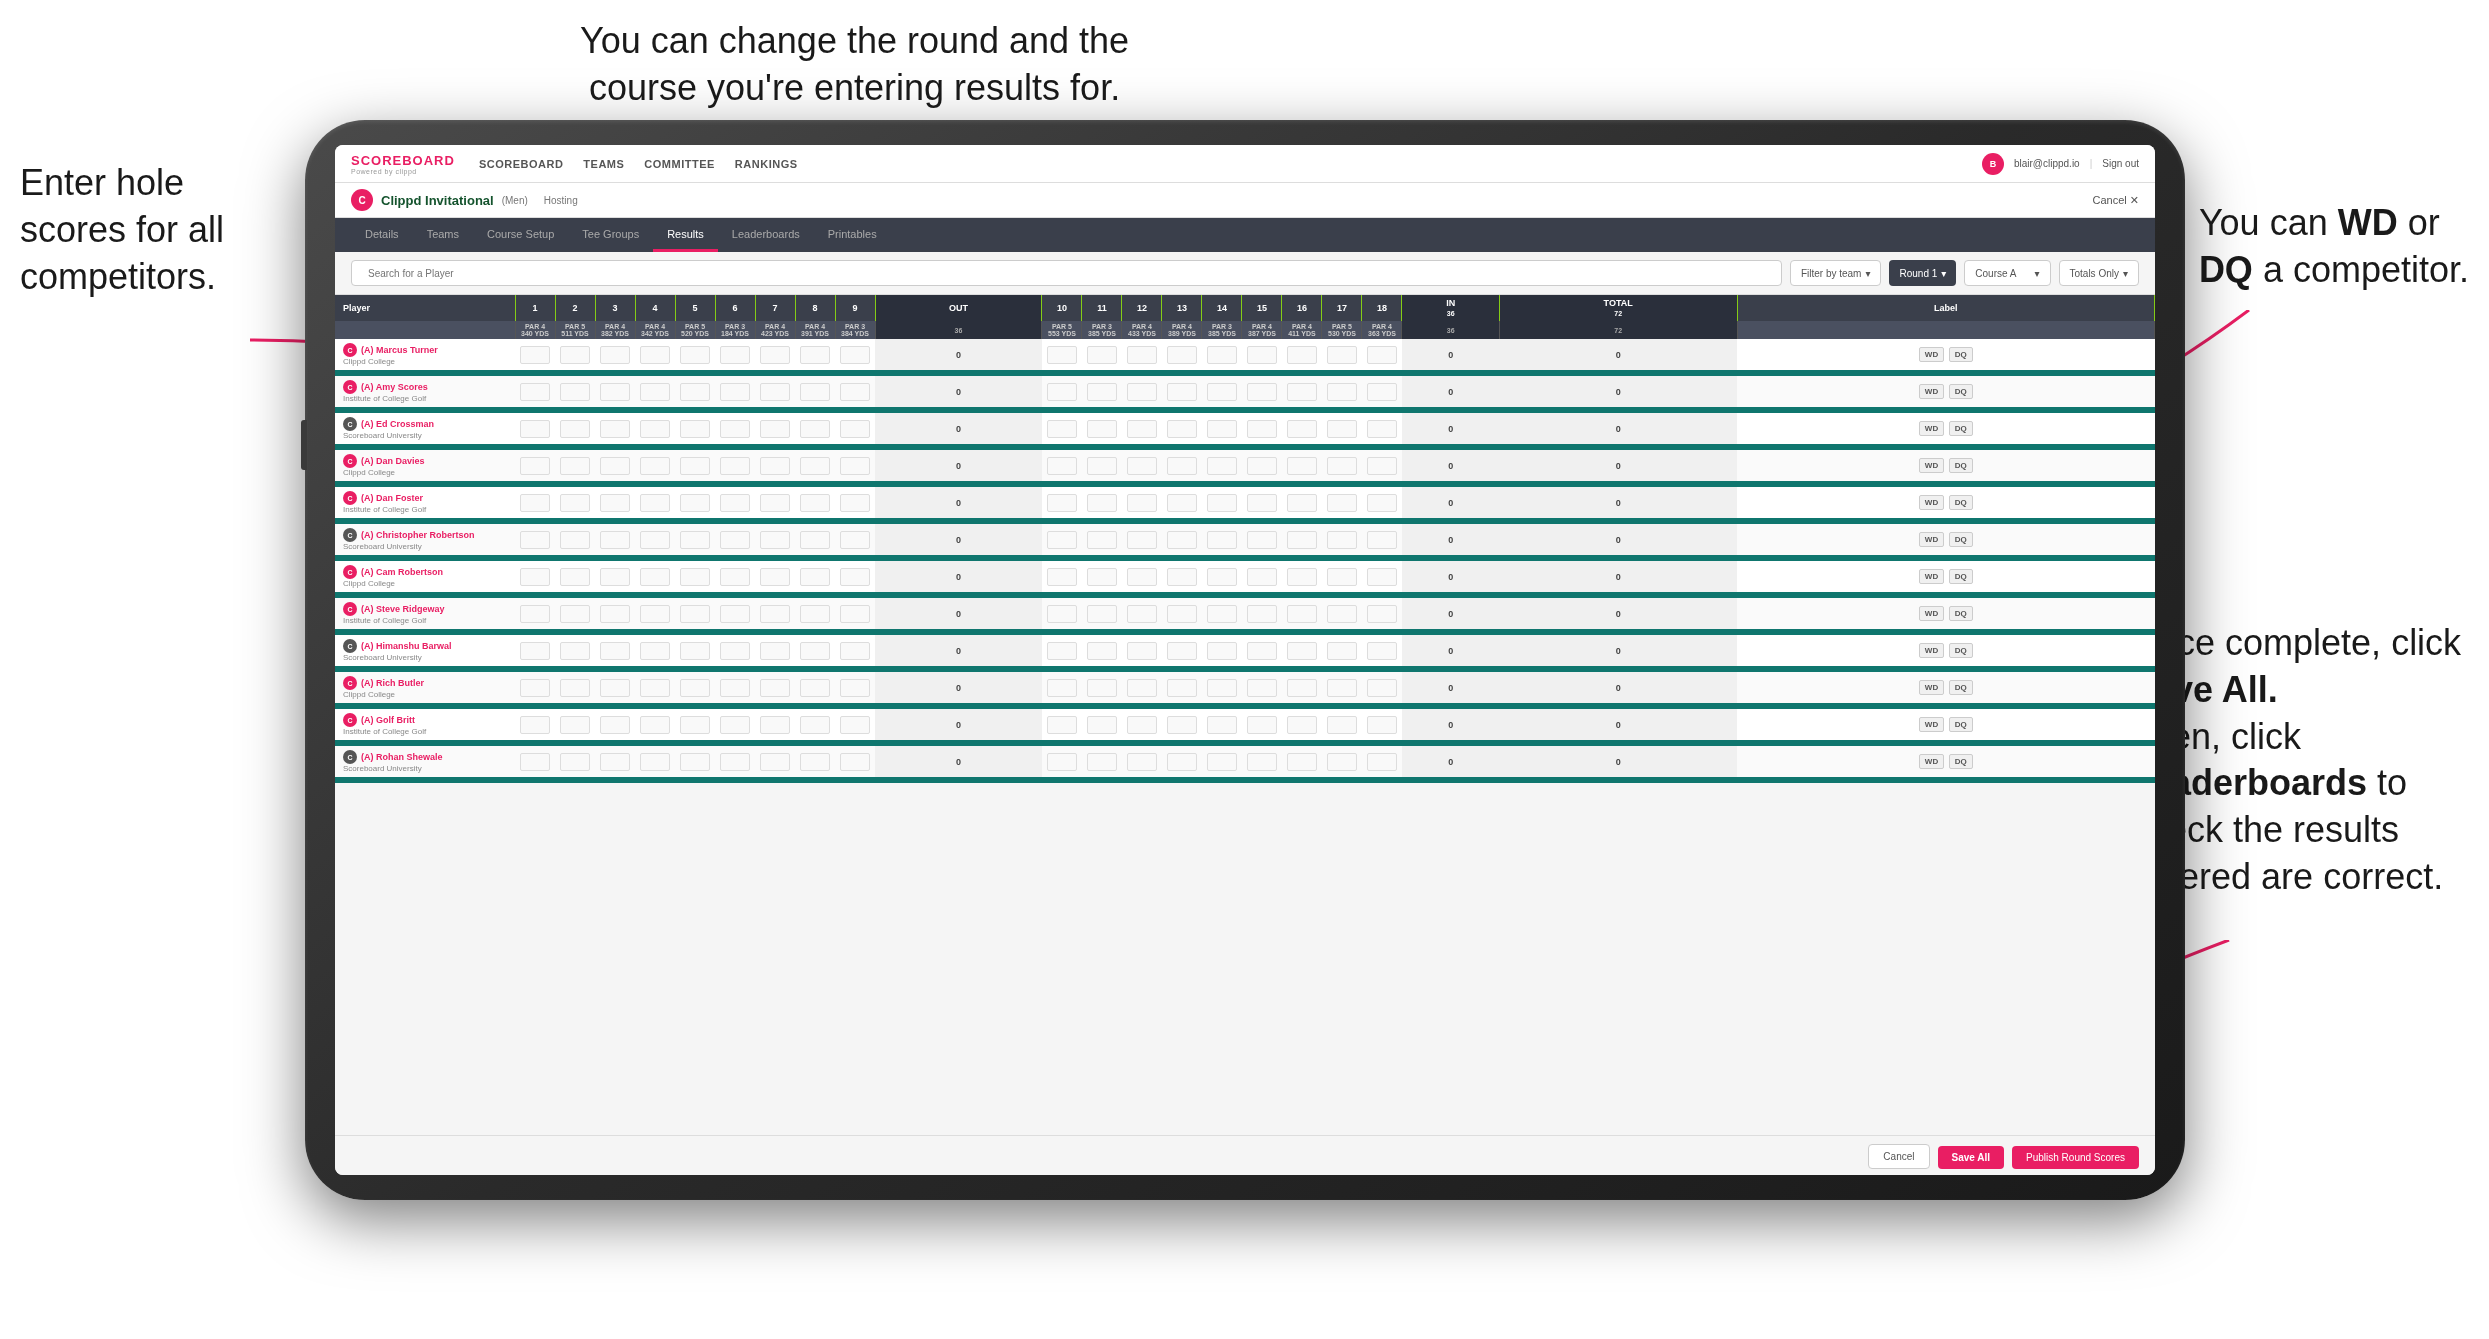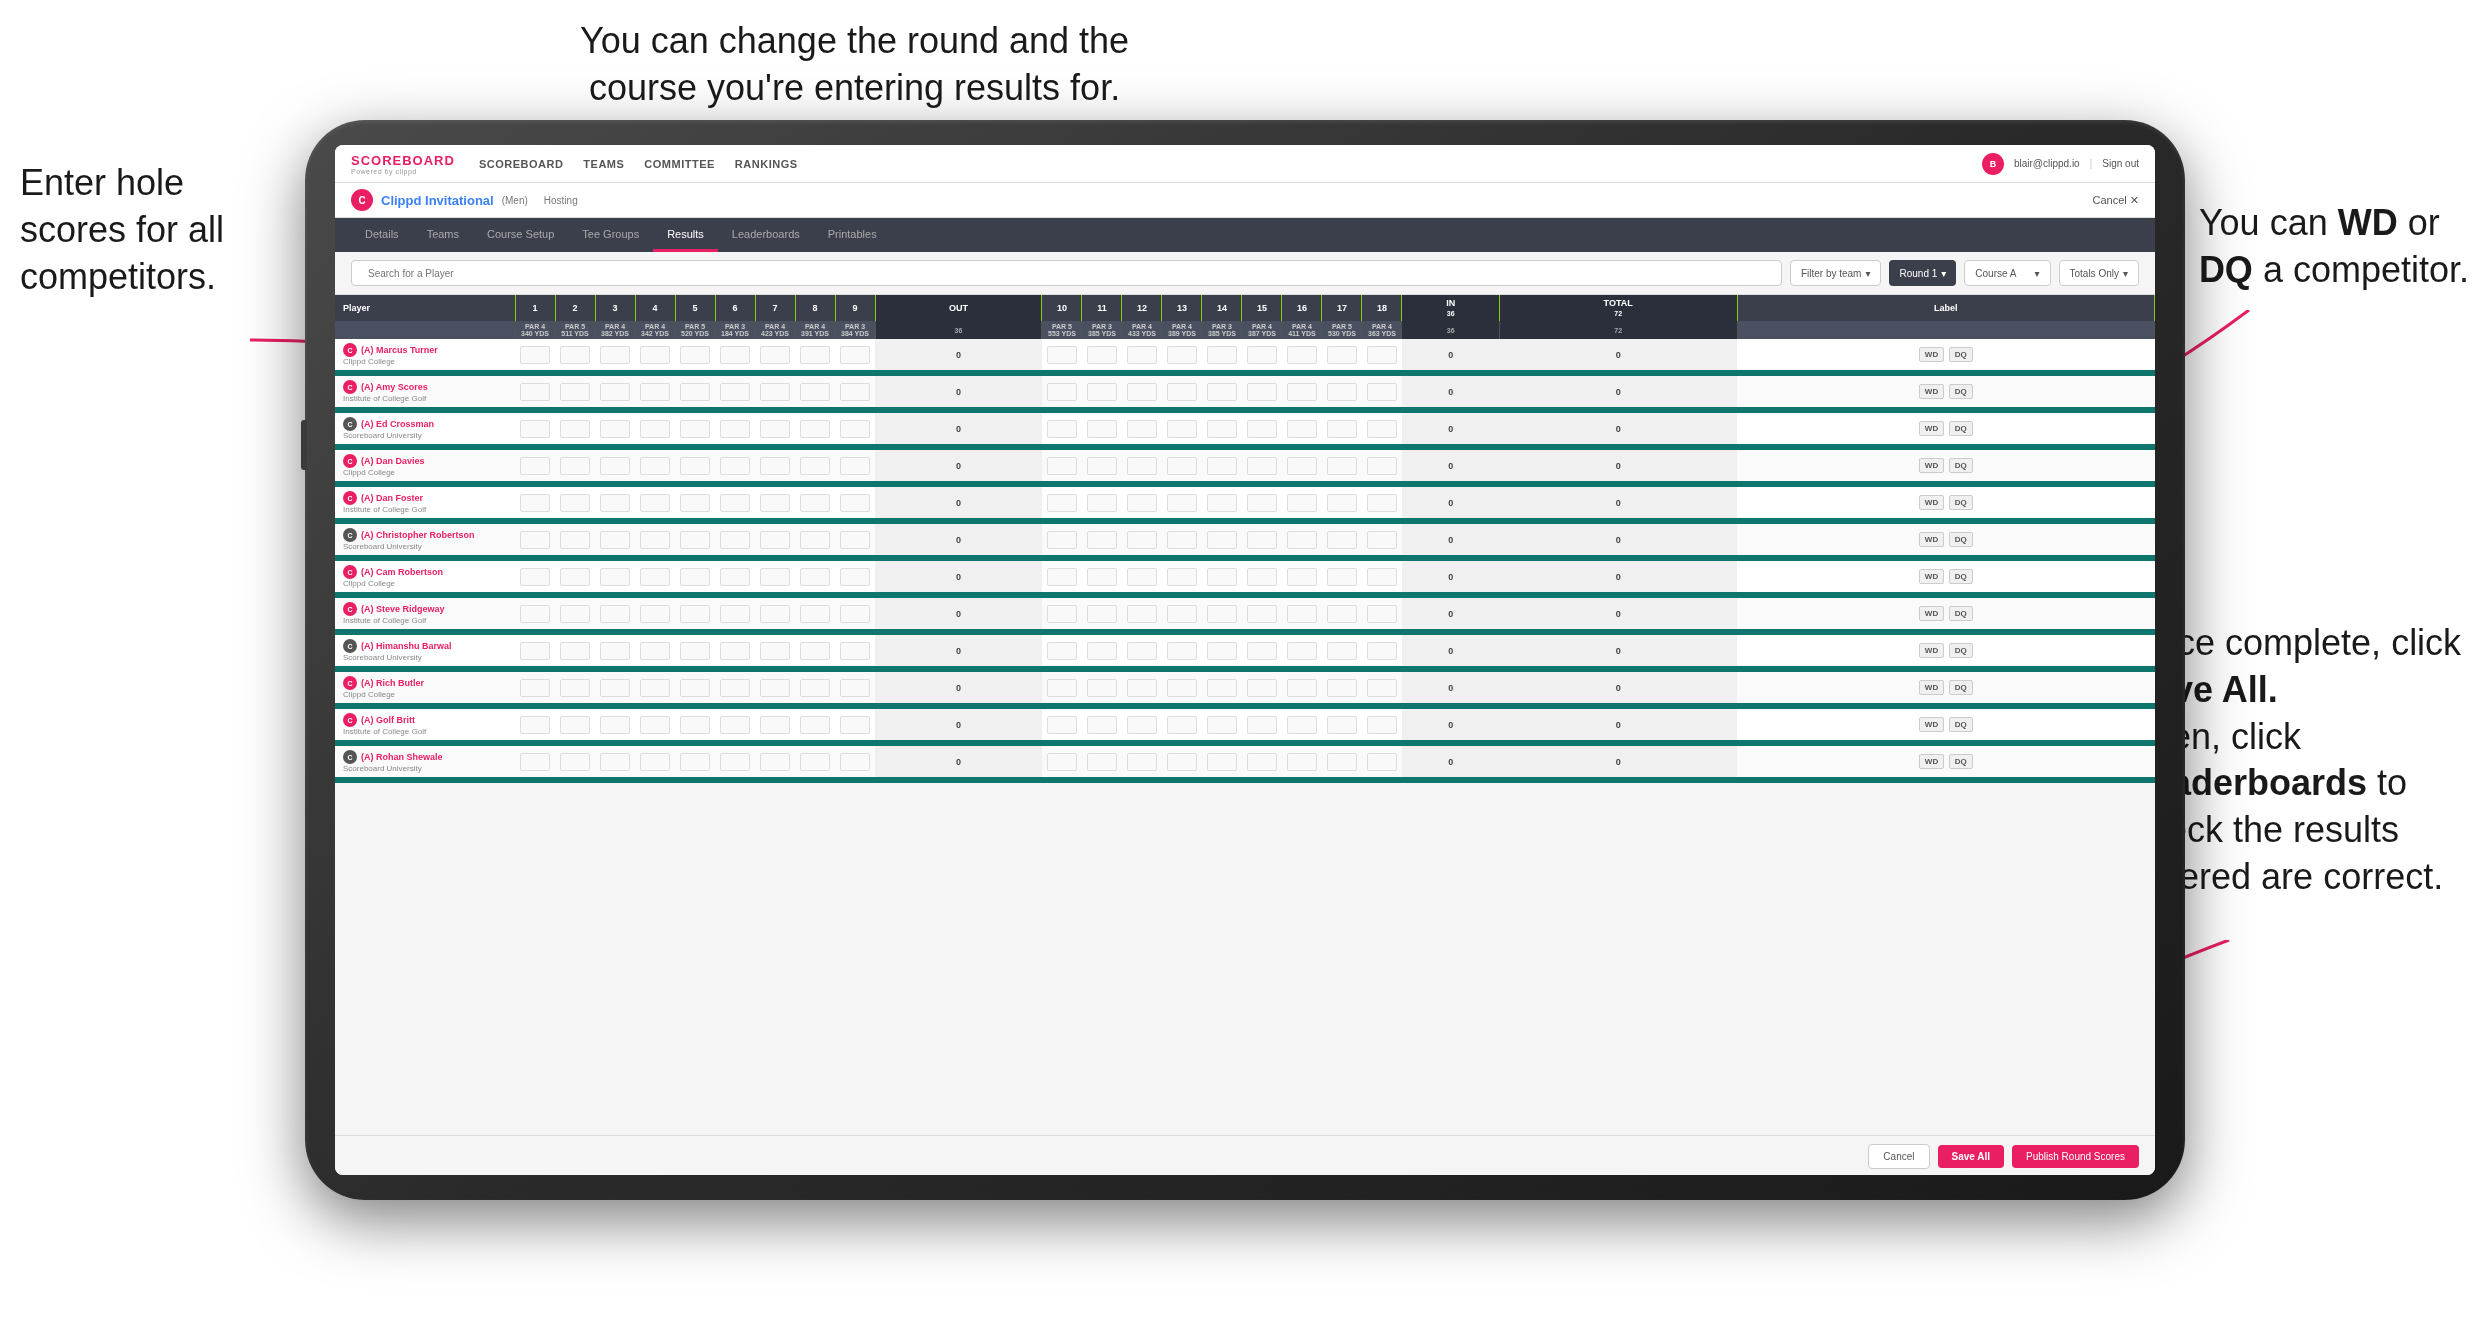--- a/index.html
+++ b/index.html
@@ -145,21 +145,21 @@
       align-items: center;
       justify-content: center;
       color: white;
       font-size: 10px;
       font-weight: 700;
     }
 
     .tournament-title {
       font-size: 13px;
       font-weight: 600;
-      color: #3b82f6;
+      color: #14532d;
     }
 
     .tournament-division {
       font-size: 10px;
       color: #777;
     }
 
     .hosting-badge {
       font-size: 10px;
       color: #777;
@@ -421,21 +421,21 @@
       margin: 0 1px;
     }
 
     
     .footer-row {
       background: #f5f5f5;
       border-top: 1px solid #ddd;
       padding: 8px 16px;
       display: flex;
       justify-content: flex-end;
-      align-items: center;
+      align-items: flex-end;
       gap: 8px;
     }
 
     .btn-cancel {
       padding: 6px 14px;
       background: #ffffff;
       border: 1px solid #ccc;
       border-radius: 4px;
       font-size: 10px;
       color: #555;

